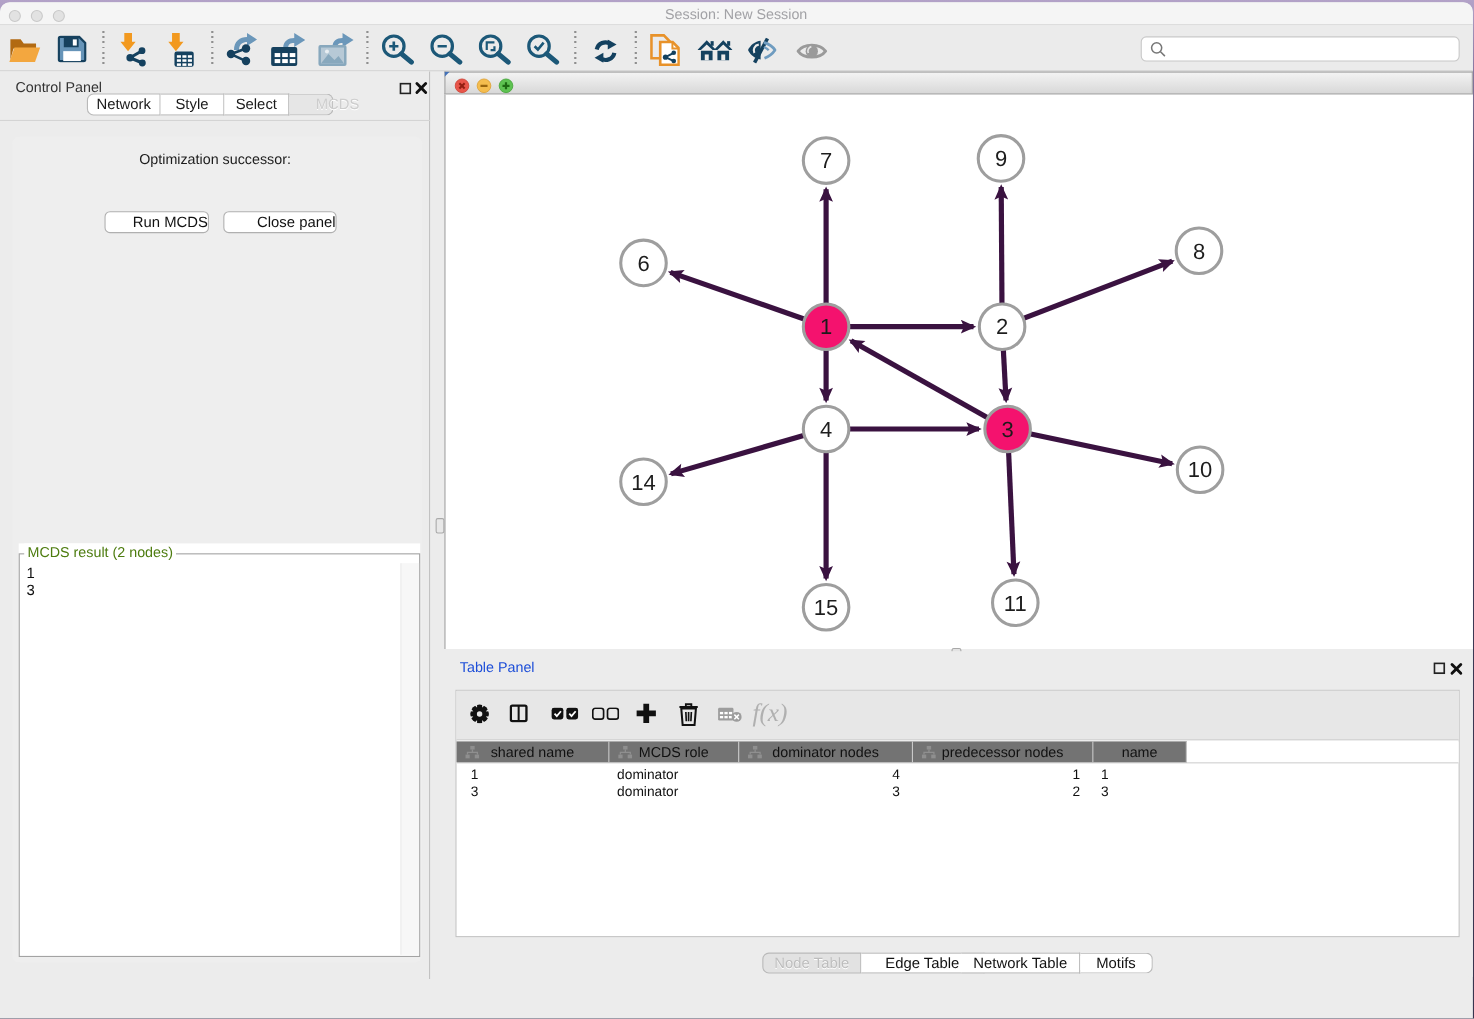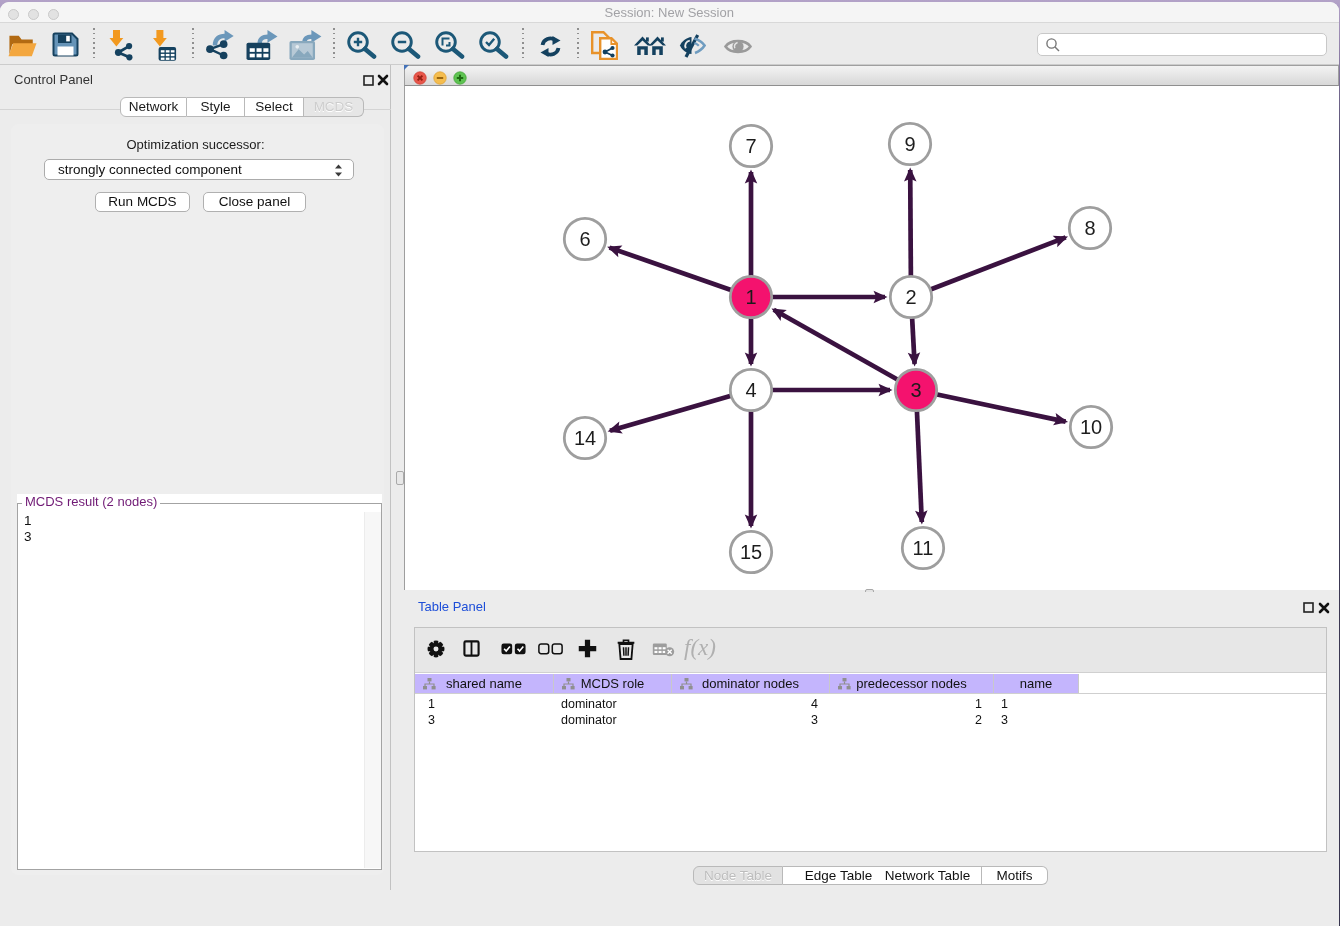--- a/index.html
+++ b/index.html
@@ -12,42 +12,42 @@
 #toolbar { position:absolute; left:0; top:21px; width:100%; height:42px; background:#ebebeb; border-bottom:1px solid #cccccc; }
 .tsep { position:absolute; top:5px; height:33px; width:1.5px; background-image:repeating-linear-gradient(to bottom,#8f8f8f 0,#8f8f8f 1.6px,rgba(0,0,0,0) 1.6px,rgba(0,0,0,0) 4.8px); }
 #searchbox { position:absolute; left:1037px; top:10px; width:290px; height:23px; background:#fff; border:1px solid #c8c8c8; border-radius:5px; }
 #content { position:absolute; left:0; top:63px; width:100%; height:823px; background:#ececec; }
 #statusbar { position:absolute; left:0; top:886px; width:100%; height:38px; background:#ececec; border-top:1px solid #c6c6c6; }
 
 #cpanel { position:absolute; left:0; top:63px; width:391px; height:825px; background:#ececec; border-right:1px solid #c2c2c2; }
 #cpanel .hdr { position:absolute; left:14px; top:7px; font-size:13px; color:#333; }
 #cp-line { position:absolute; left:0; top:44px; width:391px; height:1px; background:#d4d4d4; }
 #cp-inner { position:absolute; left:11px; top:59px; width:373px; height:751px; background:#eeeeee; border-radius:7px; }
-.tab { position:absolute; top:32px; height:20px; background:#fff; border:1px solid #b9b9b9; font-size:13.5px; color:#1a1a1a; text-align:center; line-height:18px;margin-left:41px; }
+.tab { position:absolute; top:20px; height:20px; background:#fff; border:1px solid #b9b9b9; font-size:13.5px; color:#1a1a1a; text-align:center; line-height:18px; }
 .tabsel { background:#e6e6e6; color:#cdcdcd; text-shadow:0 1px 0 #fff; }
 #optlabel { position:absolute; left:0; top:72px; width:391px; text-align:center; font-size:13px; color:#1c1c1c; }
 #dropdown { position:absolute; left:44px; top:94px; width:310px; height:21px; background:#fff; border:1px solid #ababab; border-radius:5px; font-size:13.5px; color:#111; line-height:19px; padding-left:13px; }
-.btn { position:absolute; top:127px; height:20px; background:#fff; border:1px solid #b0b0b0; border-radius:5px; font-size:13.5px; color:#111; text-align:center; line-height:18px; }
+.btn { position:absolute; top:127px; height:20px; background:#fff; border:1px solid #b0b0b0; border-radius:5px; font-size:13.5px; color:#111; text-align:right; line-height:18px; }
 #fieldwhite { position:absolute; left:17px; top:429px; width:365px; height:376px; background:#fff; }
 #fieldset { position:absolute; left:0px; top:9px; width:365px; height:367px; border:1px solid #a3a3a3; }
-#fieldlegend { position:absolute; left:22px; top:429px; background:#fff; font-size:13px; color:#701a75; padding:0 3px; }
+#fieldlegend { position:absolute; left:22px; top:429px; background:#fff; font-size:13px; color:#4d7c0f; padding:0 3px; }
 #fieldtext { position:absolute; left:7px; top:19px; font-size:13.5px; color:#111; line-height:16px; }
 #fscroll { position:absolute; right:1px; top:18px; width:17px; height:356px; background:#f7f7f7; border-left:1px solid #ececec; }
 
 #netwin { position:absolute; left:404px; top:63px; width:935px; height:525px; }
 #nettitle { position:absolute; left:0; top:0; width:100%; height:21px; background:linear-gradient(#f3f3f3,#d8d8d8); border:1px solid #9f9f9f; border-bottom:1px solid #8f8f8f; }
 #netcanvas { position:absolute; left:0; top:21px; width:935px; height:504px; background:#fff; border-left:1px solid #9e9e9e; }
 #nettext { position:absolute; top:3px; width:100%; text-align:center; font-size:12px; font-weight:bold; color:#2c2c2c; }
 
 #tpanel { position:absolute; left:404px; top:590px; width:931px; height:296px; background:#ececec; }
 #tpanel .hdr { position:absolute; left:14px; top:7px; font-size:13px; color:#1d4ed8; }
 #tcontainer { position:absolute; left:10px; top:35px; width:913px; height:225px; background:#fff; border:1px solid #c2c2c2; }
 #ttoolbar { position:absolute; left:0; top:0; width:100%; height:45px; background:#e7e7e7; border-bottom:1px solid #d0d0d0; }
 #thead { position:absolute; left:0; top:46px; width:100%; height:20px; background:#fff; border-bottom:1px solid #cfcfcf; font-size:13px; color:#111; }
-.thcell { position:absolute; top:0; height:19px; background:#c4b5fd; border-right:1px solid #c9c9c9; text-align:center; line-height:19px; }
+.thcell { position:absolute; top:0; height:19px; background:#737373; border-right:1px solid #c9c9c9; text-align:center; line-height:19px; }
 .trow { position:absolute; font-size:12.5px; color:#111; height:16px; line-height:16px; }
 .btab { position:absolute; top:0; height:19px; background:#fff; border:1px solid #b9b9b9; font-size:13.5px; color:#111; text-align:center; line-height:17px; }
 #membtn { position:absolute; left:1258px; top:10px; width:70px; height:21px; background:#fdfdfd; border:1px solid #b3b3b3; border-radius:3px; font-size:12px; color:#111; }
 #listbtn { position:absolute; left:11px; top:13px; width:27px; height:20px; background:#fdfdfd; border:1px solid #ababab; border-radius:2px; }
 </style>
 </head>
 <body>
 <div id="win">
   <div id="titlebar">
     <div class="tl" style="left:8px;"></div>
@@ -188,28 +188,22 @@
         <rect x="1" y="1" width="9" height="9" fill="none" stroke="#222" stroke-width="1.6"></rect>
       </svg>
     <svg width="12" height="12" style="position:absolute;left:377px;top:9px;" viewBox="0 0 12 12">
         <path d="M2,2 L10,10 M10,2 L2,10" stroke="#111" stroke-width="2.6" stroke-linecap="round"></path>
       </svg>
     <div id="cp-line"></div>
     <div id="cp-inner"></div>
     <div class="tab" style="left:79px;width:67px;border-radius:6px 0 0 6px;">Network</div>
     <div class="tab" style="left:146px;width:58px;border-left:none;">Style</div>
     <div class="tab" style="left:204px;width:59px;border-left:none;">Select</div>
-    <div class="tab tabsel" style="left:263px;width:60px;border-left:none;border-radius:0 6px 6px 0;">MCDS</div>
+    <div class="tab tabsel" style="left:263px;width:40px;border-left:none;border-radius:0 6px 6px 0;padding-left:24px;">MCDS</div>
     <div id="optlabel">Optimization successor:</div>
-    <div id="dropdown">strongly connected component
-      <svg width="9" height="13" style="position:absolute;right:10px;top:3.5px;" viewBox="0 0 9 13">
-          <path d="M4.5,0.5 L8,4.6 L1,4.6 Z" fill="#3a3a3a"></path>
-          <path d="M4.5,12.5 L8,8.4 L1,8.4 Z" fill="#3a3a3a"></path>
-        </svg>
-    </div>
     <div class="btn" style="left:95px;width:95px;">Run MCDS</div>
     <div class="btn" style="left:203px;width:103px;">Close panel</div>
     <div id="fieldwhite">
       <div id="fieldset"></div>
       <div id="fieldtext">1<br>3</div>
       <div id="fscroll"></div>
     </div>
     <div id="fieldlegend">MCDS result (2 nodes)</div>
 
   </div>

